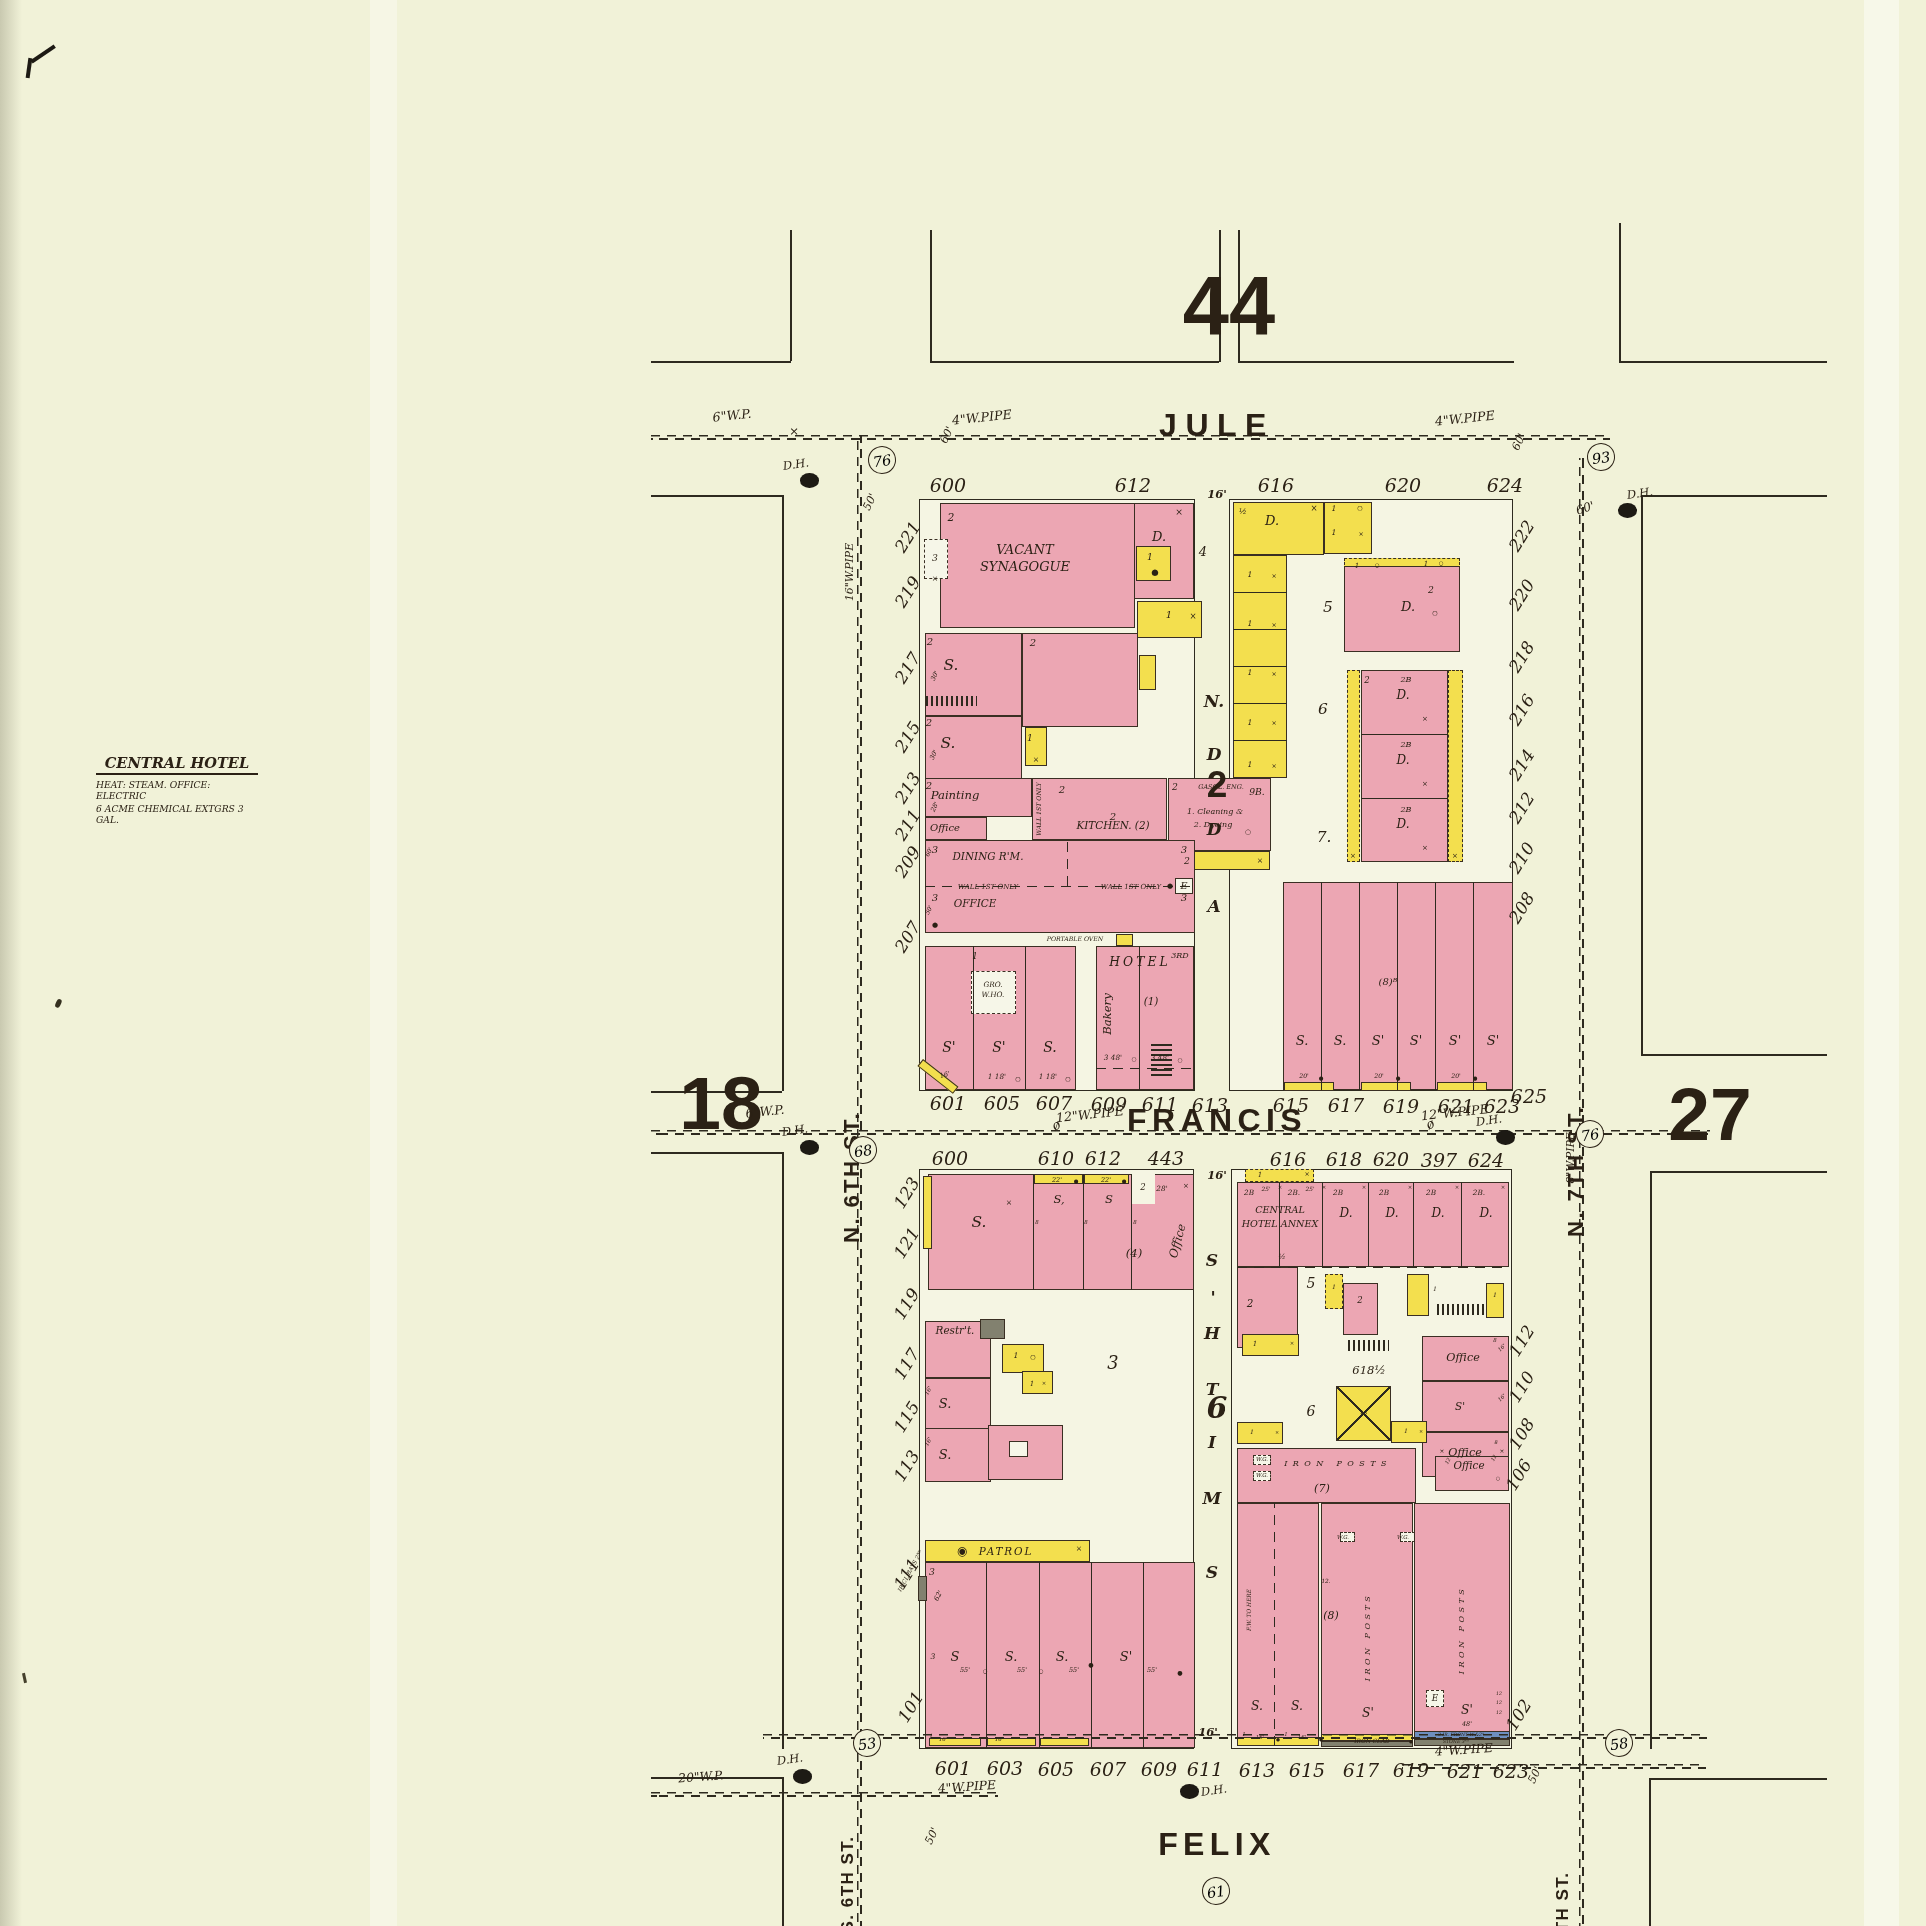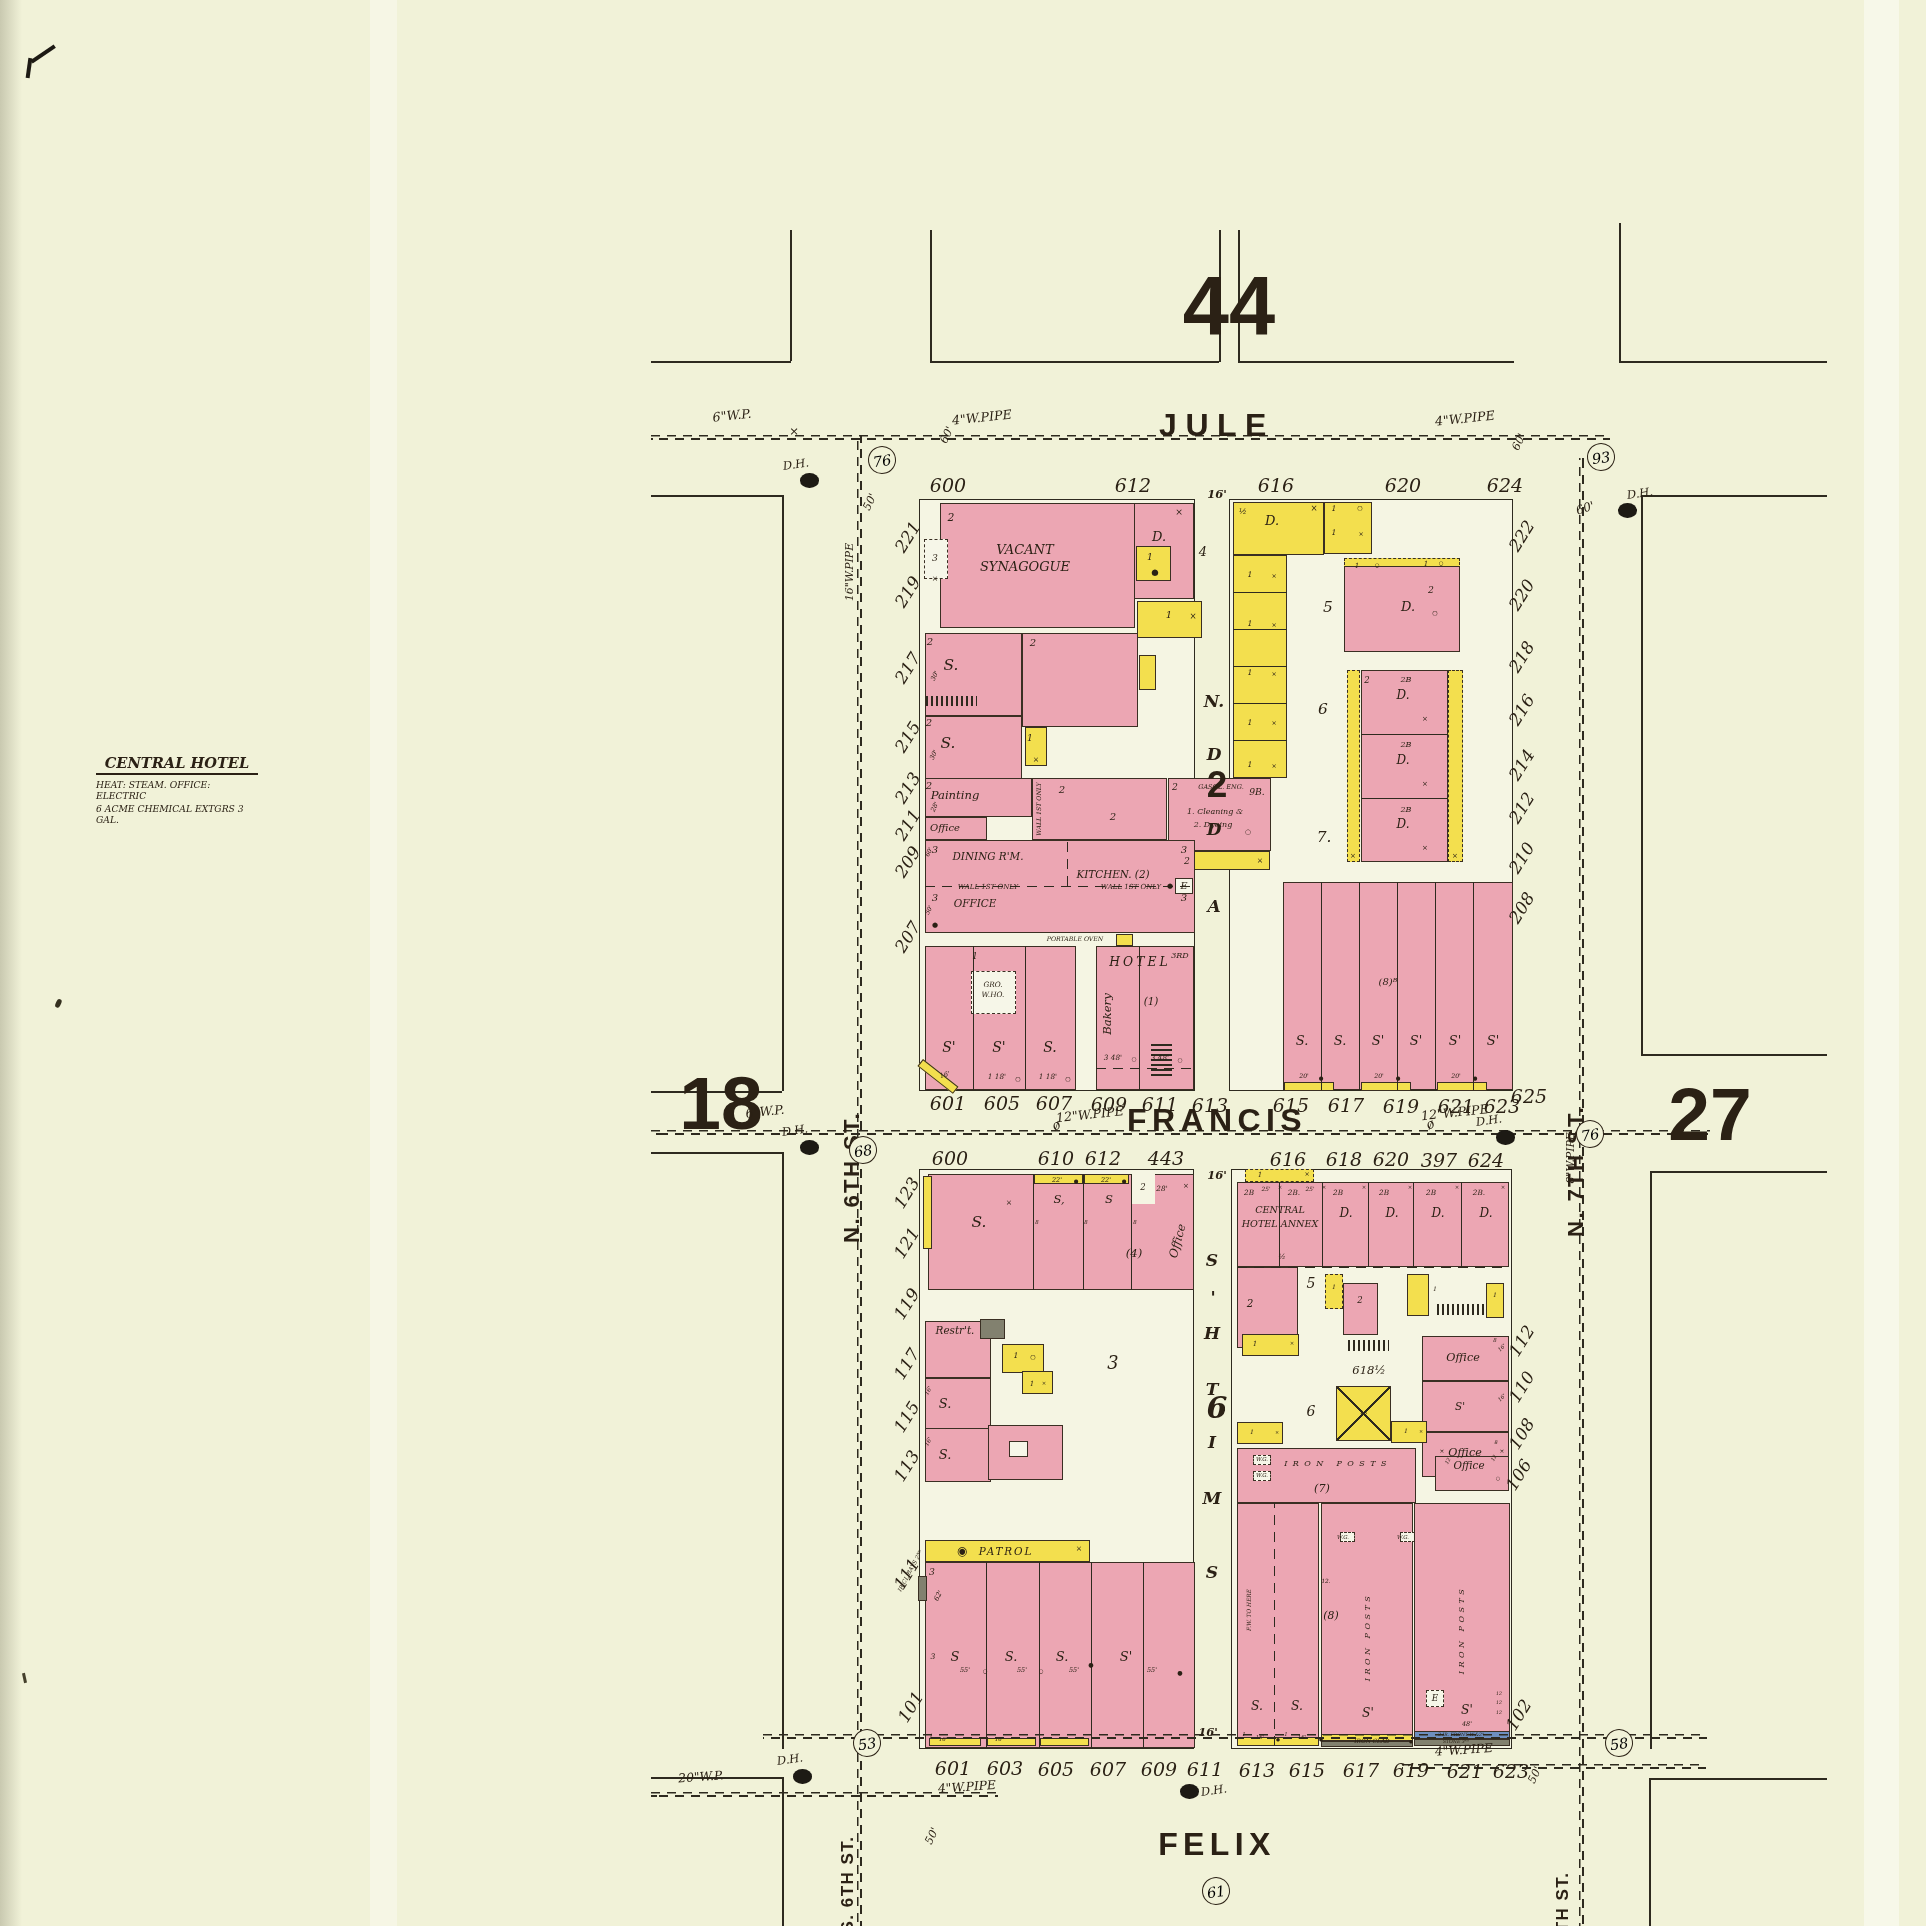--- a/index.html
+++ b/index.html
@@ -366,21 +366,21 @@
     <span class="lab f0" style="left: 1221px; top: 787px; font-size: 6.5px; transform: translate(-50%, -50%) rotate(0deg);">GASOL. ENG.</span>
     <span class="lab f0" style="left: 1257px; top: 792px; font-size: 9.2px; transform: translate(-50%, -50%) rotate(0deg);">9B.</span>
     <span class="lab f0" style="left: 1215px; top: 812px; font-size: 8px; transform: translate(-50%, -50%) rotate(0deg);">1. Cleaning &amp;</span>
     <span class="lab f0" style="left: 1213px; top: 825px; font-size: 8px; transform: translate(-50%, -50%) rotate(0deg);">2. Dyeing</span>
     <span class="lab f0" style="left: 1175px; top: 787px; font-size: 9.2px; transform: translate(-50%, -50%) rotate(0deg);">2</span>
     <span class="lab f0" style="left: 1187px; top: 861px; font-size: 9.2px; transform: translate(-50%, -50%) rotate(0deg);">2</span>
     <span class="lab f0" style="left: 1260px; top: 861px; font-size: 7.7px; transform: translate(-50%, -50%) rotate(0deg);">×</span>
     <span class="lab f0" style="left: 1248px; top: 832px; font-size: 7px; transform: translate(-50%, -50%) rotate(0deg);">○</span>
     <span class="lab f0" style="left: 935px; top: 850px; font-size: 10px; transform: translate(-50%, -50%) rotate(0deg);">3</span>
     <span class="lab f0" style="left: 988px; top: 856px; font-size: 10.4px; transform: translate(-50%, -50%) rotate(0deg);">DINING R'M.</span>
-    <span class="lab f0" style="left: 1113px; top: 874px; font-size: 10.4px; transform: translate(-50%, -50%) rotate(0deg);">KITCHEN. (2)</span>
+    <span class="lab f0" style="left: 1113px; top: 825px; font-size: 10.4px; transform: translate(-50%, -50%) rotate(0deg);">KITCHEN. (2)</span>
     <span class="lab f0" style="left: 1184px; top: 850px; font-size: 10px; transform: translate(-50%, -50%) rotate(0deg);">3</span>
     <span class="lab f0" style="left: 988px; top: 887px; font-size: 7px; transform: translate(-50%, -50%) rotate(0deg);">WALL 1ST ONLY</span>
     <span class="lab f0" style="left: 1131px; top: 887px; font-size: 7px; transform: translate(-50%, -50%) rotate(0deg);">WALL 1ST ONLY</span>
     <span class="lab f0" style="left: 1184px; top: 886px; font-size: 9.6px; transform: translate(-50%, -50%) rotate(0deg);">E</span>
     <span class="lab f0" style="left: 1170px; top: 886px; font-size: 7px; transform: translate(-50%, -50%) rotate(0deg);">●</span>
     <span class="lab f0" style="left: 935px; top: 898px; font-size: 10px; transform: translate(-50%, -50%) rotate(0deg);">3</span>
     <span class="lab f0" style="left: 975px; top: 903px; font-size: 10.4px; transform: translate(-50%, -50%) rotate(0deg);">OFFICE</span>
     <span class="lab f0" style="left: 1184px; top: 898px; font-size: 10px; transform: translate(-50%, -50%) rotate(0deg);">3</span>
     <span class="lab f0" style="left: 935px; top: 925px; font-size: 7px; transform: translate(-50%, -50%) rotate(0deg);">●</span>
     <span class="lab f0" style="left: 929px; top: 852px; font-size: 6.2px; transform: translate(-50%, -50%) rotate(-62deg);">60'</span>

